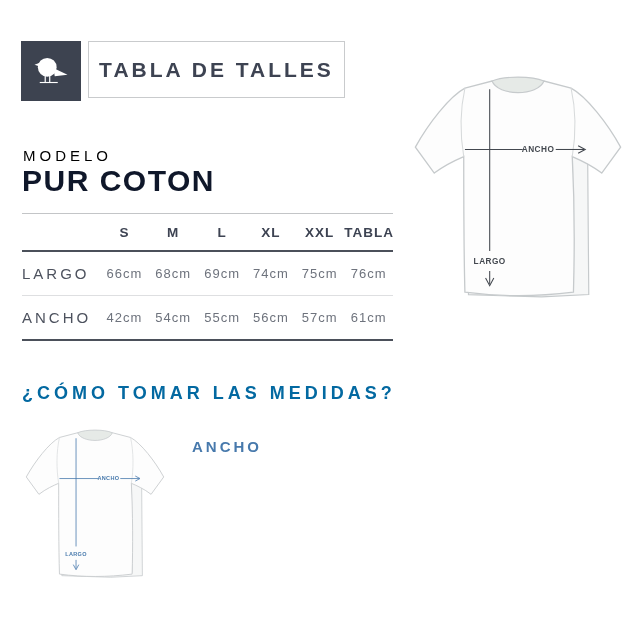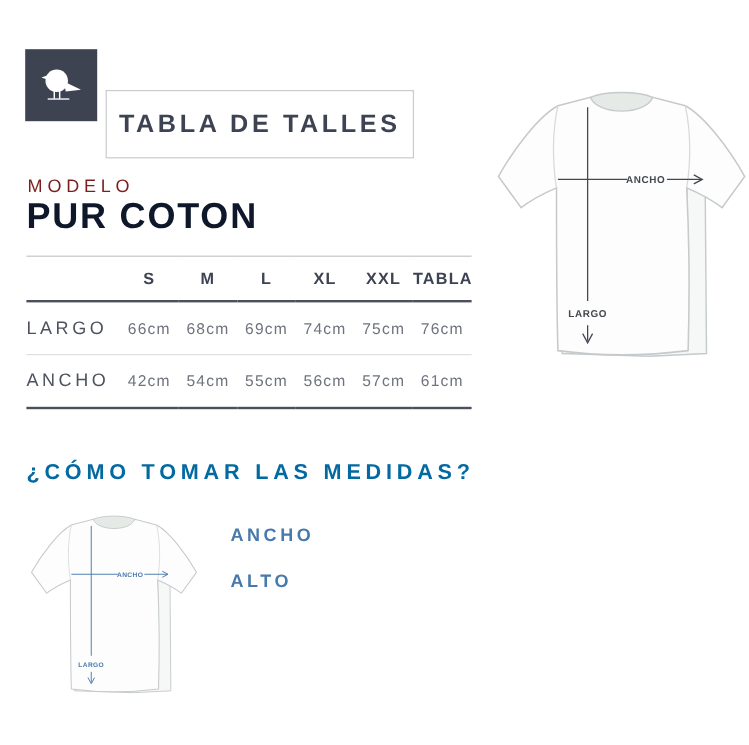--- a/index.html
+++ b/index.html
@@ -5,25 +5,25 @@
   html,body{margin:0;padding:0;}
   body{
     width:624px;height:621px;position:relative;background:#ffffff;
     font-family:"Liberation Sans", sans-serif;overflow:hidden;
     -webkit-font-smoothing:antialiased;
   }
   
   .logo-box{position:absolute;left:21px;top:41px;width:60px;height:60px;
     background:#3d4350;display:flex;align-items:center;justify-content:center;}
   .title-box{position:absolute;left:88px;top:41px;width:255px;height:55px;
-    border:1px solid #c9cbcd;display:flex;align-items:center;justify-content:center;margin-top:34px;}
+    border:1px solid #c9cbcd;display:flex;align-items:center;justify-content:center;}
   .title-box span{font-size:21px;font-weight:bold;letter-spacing:3px;color:#3d4352;}
   
   .model-label{position:absolute;left:23px;top:147px;font-size:15px;
-    letter-spacing:4px;color:#7f1d1d;}
+    letter-spacing:4px;color:#000000;}
   .model-name{position:absolute;left:22px;top:164px;font-size:30px;
     font-weight:bold;letter-spacing:1.5px;color:#0f172a;}
   
   table.size-table{position:absolute;left:22px;top:213px;width:371px;
     border-collapse:collapse;border-top:1px solid #c3c5c7;table-layout:fixed;}
   .size-table thead tr{border-bottom:2px solid #4b505a;}
   .size-table th{font-size:13.5px;font-weight:bold;color:#3d4352;
     letter-spacing:1px;text-align:center;padding:11px 0 10px 0;}
   .size-table th.corner{width:78px;}
   .size-table tbody td{padding:13px 0;}
@@ -157,15 +157,14 @@
   <use href="#measure-lines" class="measure-blue"></use>
   <text x="117" y="66.4" text-anchor="middle" class="measure-blue-text">ANCHO</text>
   <text x="76" y="161.5" text-anchor="middle" class="measure-blue-text">LARGO</text>
 </svg>
 
 <div class="sections">
   <div class="section">
     <div class="measure-heading">ANCHO</div>
   </div>
   <div class="section">
-    <div class="measure-heading">ALTO</div>
   </div>
 </div>
 
 </body></html>

